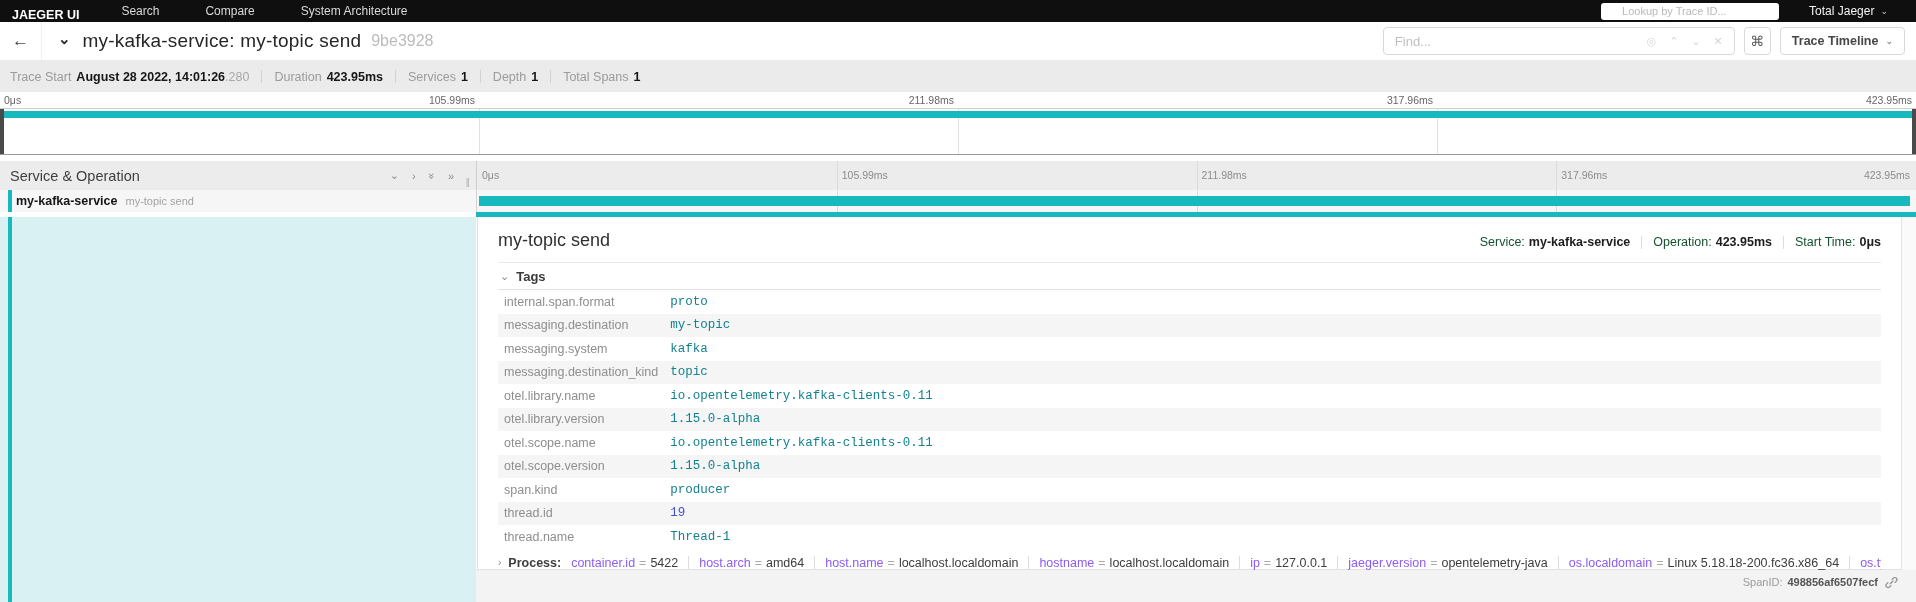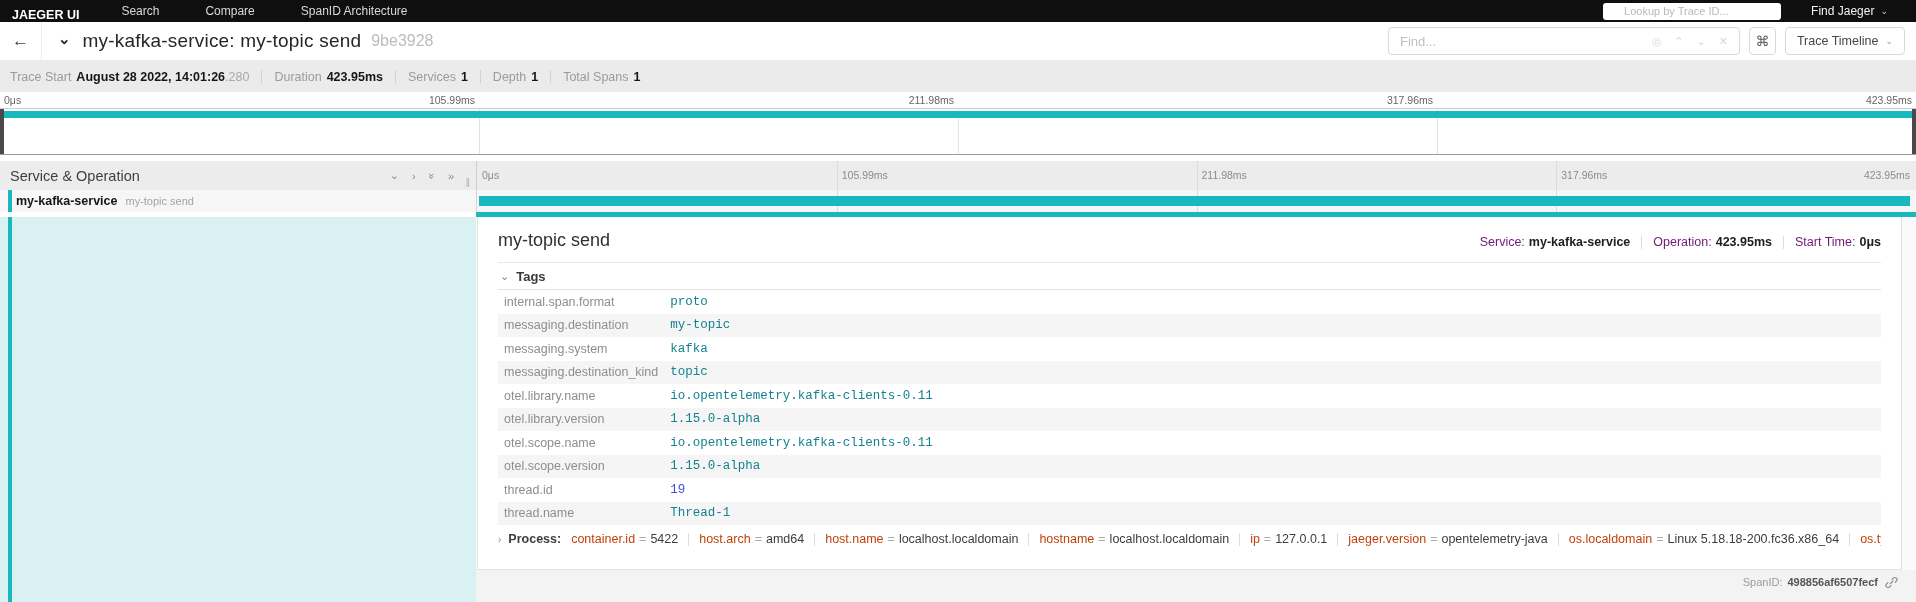--- a/index.html
+++ b/index.html
@@ -34,21 +34,21 @@
               border:1px solid #d9d9d9; border-radius:4px; background:#fff; }
   .find-box input { border:0; outline:0; flex:1; padding:0 11px; font-size:13px; color:#555;
                     font-family:"Liberation Sans", sans-serif; }
   .find-box input::placeholder { color:#bfbfbf; }
   .find-icons { display:flex; align-items:center; gap:13px; padding-right:11px; color:#d6d6d6; font-size:11px; }
   .find-icons span { cursor:pointer; }
   .kbd-btn { width:27px; height:28px; border:1px solid #d9d9d9; border-radius:4px; background:#fff;
              display:flex; align-items:center; justify-content:center; font-size:14px; color:#595959; cursor:pointer; }
   .view-select { height:28px; border:1px solid #d9d9d9; border-radius:4px; background:#fff;
                  display:flex; align-items:center; gap:7px; padding:0 11px; font-size:12.5px;
-                 color:#474747; cursor:pointer; }
+                 color:#474747; cursor:pointer;font-weight:bold; }
   .view-select .chev { font-size:9px; color:#9a9a9a; }
 
   
   .summary { position:absolute; left:0; top:61px; width:100%; height:31px; background:#ebebeb;
              display:flex; align-items:center; padding-left:10px; font-size:12.5px; }
   .summary .lbl { color:#9b9b9b; margin-right:5px; }
   .summary .val { color:#161616; font-weight:bold; }
   .summary .ms  { color:#a8a8a8; }
   .s-sep { width:1px; height:13px; background:#d2d2d2; margin:0 12px; }
 
@@ -94,69 +94,69 @@
 
   
   .detail { position:absolute; left:0; top:217px; width:100%; bottom:0; }
   .d-left { position:absolute; left:0; top:0; bottom:0; width:476px; }
   .d-right { position:absolute; left:476px; right:0; top:0; bottom:0; background:#fafafa; }
   .card { position:absolute; left:1px; right:14px; top:0; height:353px; background:#fff;
           border:1px solid #e2e2e2; border-top:0; padding:0 20px; }
   .card-head { display:flex; align-items:baseline; padding-top:13px; }
   .card-title { font-size:18px; font-weight:500; color:#303030; }
   .card-meta { margin-left:auto; display:flex; align-items:center; font-size:12.5px; }
-  .card-meta .lbl { color:#701a75; margin-right:4px; }
+  .card-meta .lbl { color:#14532d; margin-right:4px; }
   .card-meta .val { color:#1d1d1d; font-weight:bold; }
   .m-sep { width:1px; height:13px; background:#ddd; margin:0 11px; }
   .card-divider { border-bottom:1px solid #e9e9e9; margin-top:11px; }
   .tags-head { display:flex; align-items:center; gap:7px; padding:6px 2px 5px;
                border-bottom:1px solid #e4e4e4; cursor:pointer; }
   .tags-head .chev { font-size:11px; color:#888; }
   .tags-head .lbl { font-size:13px; font-weight:bold; color:#3a3a3a; }
   table.kv { width:100%; border-collapse:collapse; }
   table.kv tr { height:23.5px; }
   table.kv tr:nth-child(even) { background:#f5f5f5; }
   table.kv td { padding:0 6px; vertical-align:middle; }
   td.k { width:152px; color:#8e8e8e; font-size:12.5px; }
   td.v { font-family:"Liberation Mono", monospace; font-size:12.5px; color:#14828f; }
   td.v.num { color:#3f51d6; }
   .process { display:flex; align-items:center; margin-top:7px; font-size:12.5px; white-space:nowrap; overflow:hidden; }
   .process .chev { color:#8a8a8a; font-size:10px; margin-right:7px; cursor:pointer; }
   .process .lbl { font-weight:bold; color:#3e3e3e; margin-right:10px; }
-  .pkv .k { color:#c2410c;margin-top:21px; }
+  .pkv .k { color:#8b5cf6;margin-top:21px; }
   .pkv .eq { color:#a9a9a9; margin:0 4px; }
   .pkv .v { color:#3d3d3d; }
   .p-sep { width:1px; height:13px; background:#ddd; margin:0 10px; flex:none; }
   .d-footer { position:absolute; left:0; right:0; top:353px; bottom:0; background:#f3f3f3;
               display:flex; justify-content:flex-end; align-items:flex-start;
               padding:6px 18px 0 0; font-size:11px; }
   .d-footer .lbl { color:#9b9b9b; margin-right:5px; }
   .d-footer .val { color:#555; font-weight:bold; }
   .link-icon { margin-left:7px; cursor:pointer; }
 </style>
 </head>
 <body>
 
 <div id="app">
 
   <div class="nav">
     <span class="nav-brand">JAEGER UI</span>
     <span class="nav-item">Search</span>
     <span class="nav-item">Compare</span>
-    <span class="nav-item">SpanID Architecture</span>
+    <span class="nav-item">System Architecture</span>
     <div class="nav-right">
       <div class="nav-search">
         <svg width="11" height="11" viewBox="0 0 14 14">
           <circle cx="6" cy="6" r="4.4" fill="none" stroke="#9b9b9b" stroke-width="1.4"></circle>
           <line x1="9.4" y1="9.4" x2="13" y2="13" stroke="#9b9b9b" stroke-width="1.4"></line>
         </svg>
         <input placeholder="Lookup by Trace ID..." style="">
       </div>
       <div class="nav-about">
-        <span>Find Jaeger</span>
+        <span>Total Jaeger</span>
         <span class="chev">⌄</span>
       </div>
     </div>
   </div>
 
   <div class="titlebar">
     <div class="back-btn">
       <span>←</span>
     </div>
     <span class="title-chev">
@@ -310,20 +310,24 @@
               </tr>
           <tr>
                 <td class="k">otel.scope.name</td>
                 <td class="v">io.opentelemetry.kafka-clients-0.11</td>
               </tr>
           <tr>
                 <td class="k">otel.scope.version</td>
                 <td class="v">1.15.0-alpha</td>
               </tr>
           <tr>
+                <td class="k">span.kind</td>
+                <td class="v">producer</td>
+              </tr>
+          <tr>
                 <td class="k">thread.id</td>
                 <td class="v num">19</td>
               </tr>
           <tr>
                 <td class="k">thread.name</td>
                 <td class="v">Thread-1</td>
               </tr>
         </tbody>
           </table>
         <div class="process">

